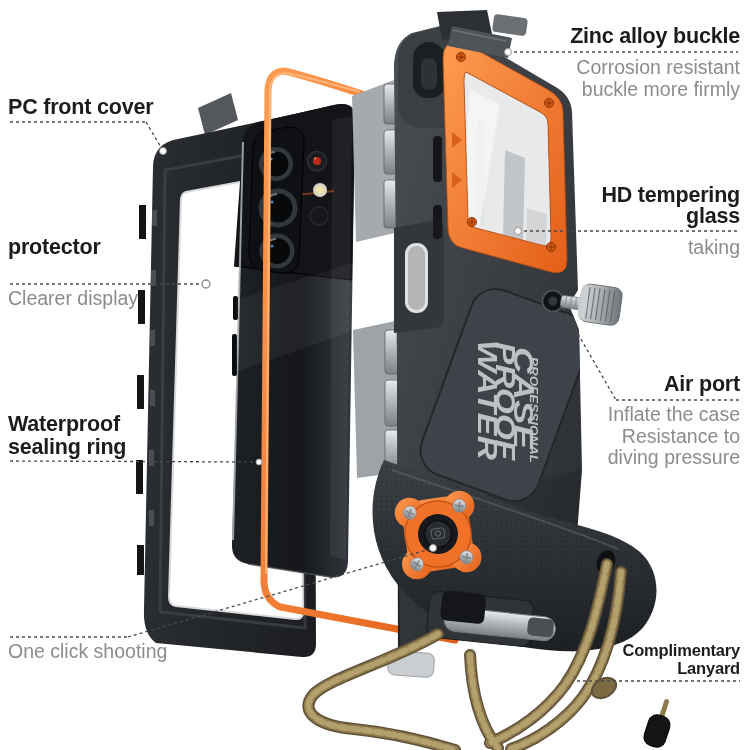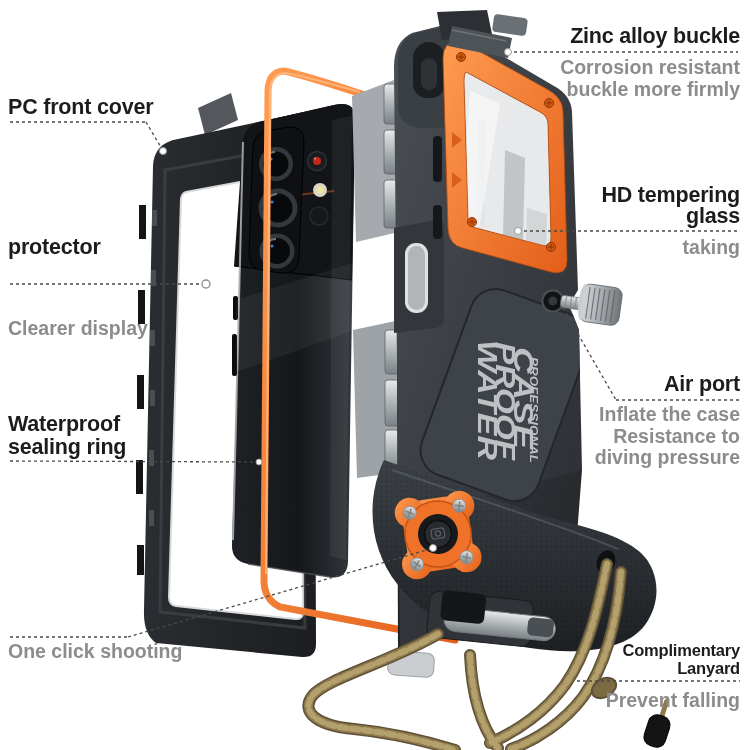--- a/index.html
+++ b/index.html
@@ -1,29 +1,29 @@
 <!DOCTYPE html>
 <html style="--page-bg: #ffffff; --accent-orange: #EE7026; --title-text: #1C1C1C; --subtitle-text: #8C8C8C; --leader-line: #4A4A4A; --case-gray: #3A3F44; --phone-black: #17191C; --lanyard-brown: #8E7A4D; --metal-silver: #AEB3B6;"><head>
 <meta charset="utf-8">
 <style>
   html,body{margin:0;padding:0;background:#fff;}
   .stage{position:relative;width:750px;height:750px;background:var(--page-bg,#fff);overflow:hidden;
          font-family:"Liberation Sans",sans-serif;}
   .stage svg{position:absolute;left:0;top:0;}
-  .cl{position:absolute;white-space:nowrap;font-weight:bold;}
+  .cl{position:absolute;white-space:nowrap;}
   .cl-title{font-weight:bold;color:var(--title-text,#1c1c1c);letter-spacing:-0.2px;}
   .cl-sub{color:var(--subtitle-text,#8c8c8c);}
   .t-right{text-align:right;}
   
   #zinc-title{top:24px;right:10px;font-size:21.5px;line-height:24px;}
   #zinc-sub{top:57px;right:10px;font-size:19.5px;line-height:21.5px;}
   #pc-title{top:95px;left:8px;font-size:21.5px;line-height:24px;}
   #pc-sub{top:126px;left:8px;font-size:19.5px;line-height:21px;}
   #pet-title{top:236px;left:8px;font-size:21.5px;line-height:22.5px;}
-  #pet-sub{top:288px;left:8px;font-size:19.5px;line-height:21px;margin-top:30px;}
+  #pet-sub{top:288px;left:8px;font-size:19.5px;line-height:21px;}
   #seal-title{top:413px;left:8px;font-size:21.5px;line-height:22.5px;}
   #seal-sub{top:466px;left:8px;font-size:19px;line-height:21.5px;}
   #cap-title{top:610px;left:8px;font-size:20px;line-height:22px;}
   #cap-sub{top:641px;left:8px;font-size:19.5px;line-height:21px;}
   #hd-title{top:185px;right:10px;font-size:21.5px;line-height:21px;}
   #hd-sub{top:237px;right:10px;font-size:19.5px;line-height:21px;}
   #air-title{top:373px;right:10px;font-size:21.5px;line-height:22px;}
   #air-sub{top:404px;right:10px;font-size:19.5px;line-height:21.5px;}
   #lan-title{top:642px;right:10px;font-size:16.5px;line-height:17.5px;}
   #lan-sub{top:690px;right:10px;font-size:19.5px;line-height:21px;}
@@ -343,15 +343,14 @@
 <div id="air-sub" class="cl cl-sub t-right">
   <div>Inflate the case</div>
   <div>Resistance to</div>
   <div>diving pressure</div>
 </div>
 
 <div id="lan-title" class="cl cl-title t-right">
   <div>Complimentary</div>
   <div>Lanyard</div>
 </div>
-<div id="lan-sub" class="cl cl-sub t-right">Prevent falling</div>
 
 </div>
 
 </body></html>

